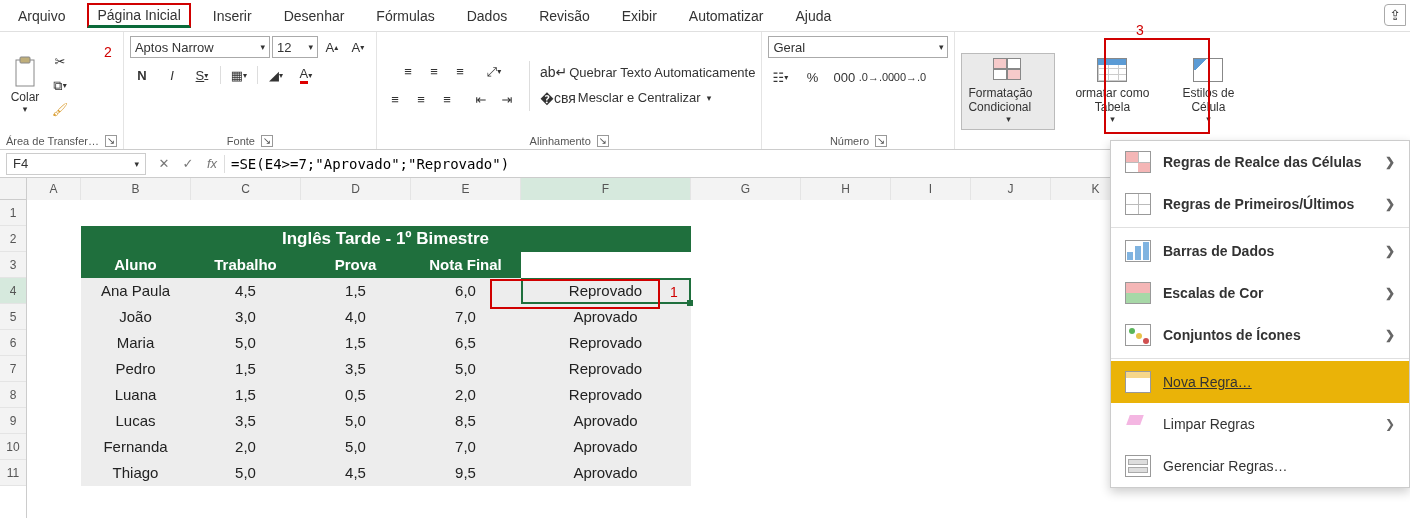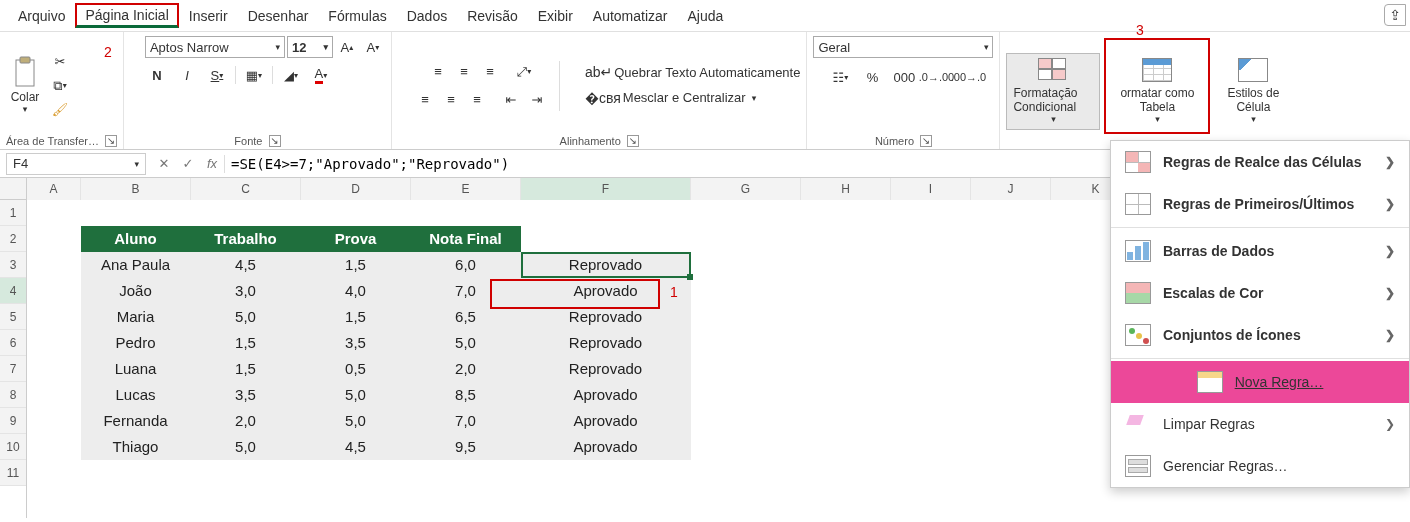--- a/index.html
+++ b/index.html
@@ -13,21 +13,21 @@
     height: 522px;
     overflow: hidden;
     position: relative;
   }
   
   .menubar {
     display: flex;
     align-items: center;
     height: 32px;
     padding: 0 8px;
-    gap: 0;
+    gap: 12px;
     border-bottom: 1px solid #e0e0e0;
   }
   .menubar .menuitem {
     padding: 4px 10px;
     cursor: pointer;
     font-size: 14px;
   }
   .menubar .menuitem.active {
     border: 2px solid #d00000;
     border-bottom: 3px solid #0b6a3a;
@@ -76,21 +76,21 @@
     gap:6px;
   }
   .launcher {
     font-size:10px;
     border:1px solid #999;
     width:12px;height:12px;
     display:inline-flex;align-items:center;justify-content:center;
     line-height:1;
   }
   .vstack { display:flex; flex-direction:column; gap:2px; align-items:center;}
-  .hstack { display:flex; flex-direction:row; gap:2px; align-items:center;margin-left:15px;}
+  .hstack { display:flex; flex-direction:row; gap:2px; align-items:center;}
   .btn-lg {
     display:flex;flex-direction:column;align-items:center;justify-content:center;
     padding:2px 4px;
     cursor:pointer;
     font-size:12px;
     text-align:center;
     line-height:1.2;
   }
   .btn-sm {
     width:24px;height:22px;
@@ -101,21 +101,21 @@
   .combo {
     border:1px solid #aaa;
     height:22px;
     display:flex;align-items:center;
     padding:0 4px;
     font-size:13px;
     background:#fff;
   }
   .combo .caret { margin-left:auto; font-size:9px;}
   .combo.font { width:140px;}
-  .combo.size { width:46px;font-weight:bold;}
+  .combo.size { width:46px;}
   .combo.numfmt { width:180px;}
   .underline-red { border-bottom:3px solid #d00; }
   .annot {
     position:absolute;
     color:#d00000;
     font-size:14px;
     z-index:5;
   }
   .annot-box {
     position:absolute;
@@ -174,21 +174,21 @@
     box-shadow:0 4px 10px rgba(0,0,0,0.2);
     z-index:10;
     font-size:14px;
   }
   .dropdown .dd-item {
     display:flex;align-items:center;gap:12px;
     padding:10px 14px;
     cursor:pointer;
   }
   .dropdown .dd-item.bold { font-weight:600;}
-  .dropdown .dd-item.selected { background:#ec4899;justify-content:center;}
+  .dropdown .dd-item.selected { background:#eab308;}
   .dropdown .dd-sep { height:1px;background:#e0e0e0;margin:2px 0;}
   .dropdown .chevron { margin-left:auto;font-size:12px;color:#666;}
   .dd-icon {
     width:26px;height:22px;flex:0 0 26px;
     border:1px solid #999;
     position:relative;
     background:#fff;
   }
   .dd-icon.grid::before,
   .dd-icon.grid::after{
@@ -497,20 +497,30 @@
           <div class="cell colE"></div>
           <div class="cell colF"></div>
           <div class="cell colG"></div>
           <div class="cell colH"></div>
           <div class="cell colI"></div>
           <div class="cell colJ"></div>
           <div class="cell colK"></div>
           <div class="cell colL"></div>
         </div>
 
+      <div class="row titlerow">
+        <div class="cell colA" style="background:transparent;"></div>
+        <div class="cell" style="width:610px;">Inglês Tarde - 1º Bimestre</div>
+        <div class="cell colG" style="background:transparent;"></div>
+          <div class="cell colH" style="background:transparent;"></div>
+          <div class="cell colI" style="background:transparent;"></div>
+          <div class="cell colJ" style="background:transparent;"></div>
+          <div class="cell colK" style="background:transparent;"></div>
+          <div class="cell colL" style="background:transparent;"></div>
+      </div>
 
       <div class="row hdrrow">
         <div class="cell colA" style="background:transparent;"></div>
         <div class="cell colB">Aluno</div>
         <div class="cell colC">Trabalho</div>
         <div class="cell colD">Prova</div>
         <div class="cell colE">Nota Final</div>
         <div class="cell colG" style="background:transparent;"></div>
           <div class="cell colH" style="background:transparent;"></div>
           <div class="cell colI" style="background:transparent;"></div>

